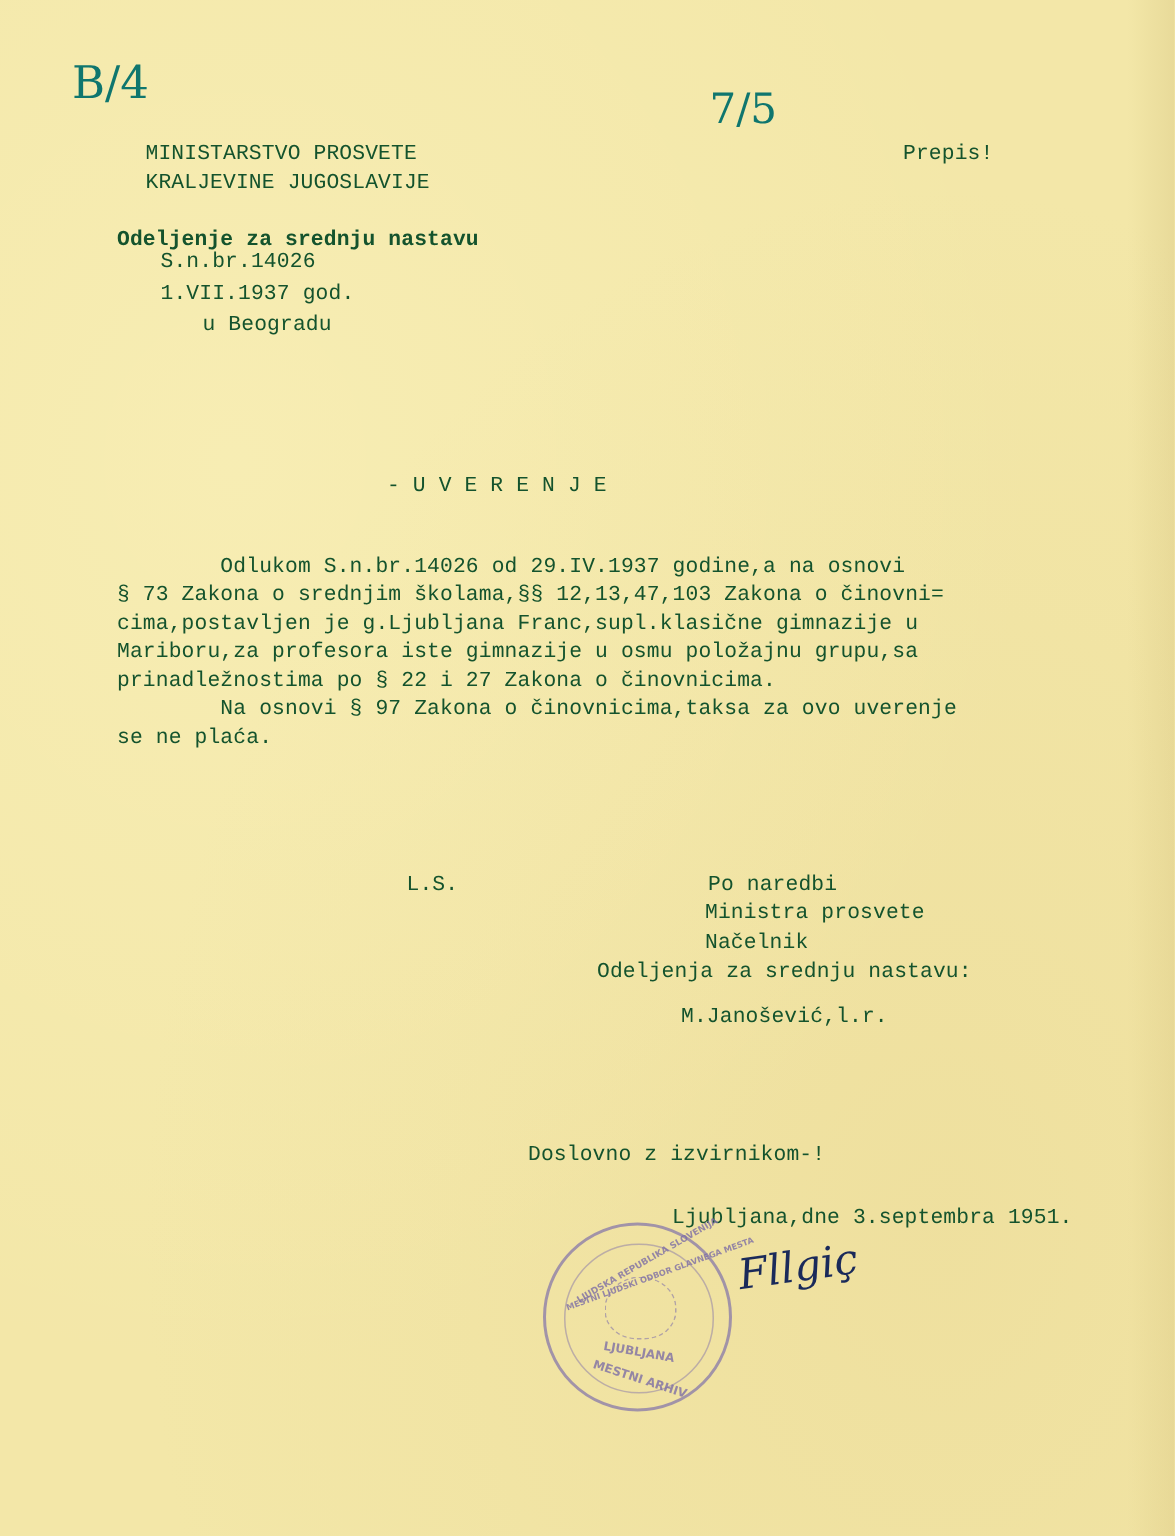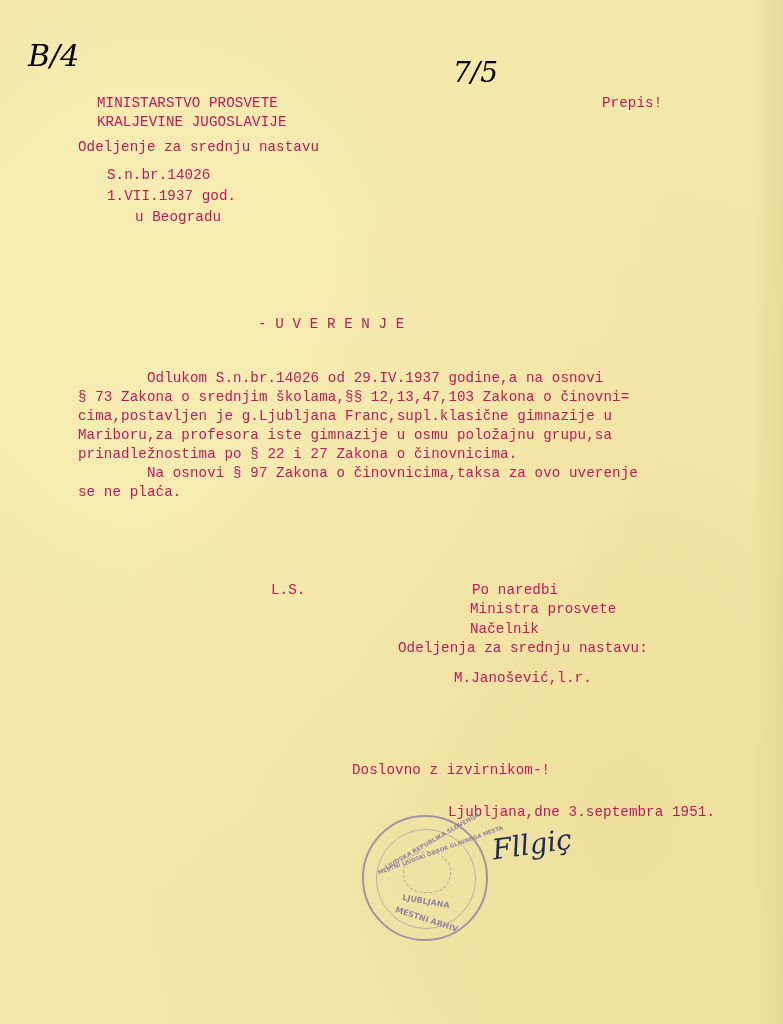--- a/index.html
+++ b/index.html
@@ -18,27 +18,27 @@
         linear-gradient(90deg, rgba(0,0,0,0) 0%, rgba(0,0,0,0) 96%, rgba(200,180,110,0.25) 100%);
       font-family: "Liberation Mono", "DejaVu Sans Mono", monospace;
       color: #2b2a26;
     }
     .t {
       position: absolute;
       white-space: pre;
       font-size: 14.2px;
       line-height: 17px;
       letter-spacing: 0.1px;
-      color: #be185d;
+      color: #14532d;
     }
     .hand {
       position: absolute;
       font-family: "DejaVu Serif", serif;
-      font-style: italic;
-      color: #000000;
+      color: #0f766e;
+      margin-left: 20px;
     }
     .stamp {
       position: absolute;
       left: 362px;
       top: 815px;
       width: 126px;
       height: 126px;
       border: 2px solid rgba(135,120,170,0.75);
       border-radius: 50%;
       box-sizing: border-box;
@@ -85,21 +85,21 @@
 
 <div>
 
   <div class="hand" style="left:28px; top:38px; font-size:30px;">B/4</div>
   <div class="hand" style="left:453px; top:56px; font-size:28px;">7/5</div>
 
   <div class="t" style="left:97px; top:95px;">MINISTARSTVO PROSVETE</div>
   <div class="t" style="left:97px; top:114px;">KRALJEVINE JUGOSLAVIJE</div>
   <div class="t" style="left:602px; top:95px;">Prepis!</div>
 
-  <div class="t" style="left:78px; top:139px;">Odeljenje za srednju nastavu</div>
+  <div class="t" style="left:78px; top:152px;font-weight:bold;">Odeljenje za srednju nastavu</div>
   <div class="t" style="left:107px; top:167px;">S.n.br.14026</div>
   <div class="t" style="left:107px; top:188px;">1.VII.1937 god.</div>
   <div class="t" style="left:107px; top:209px;margin-left:28px;">u Beogradu</div>
 
   <div class="t" style="left:258px; top:316px;">- U V E R E N J E</div>
 
   <div>
     <div class="t" style="left:78px; top:370px;">        Odlukom S.n.br.14026 od 29.IV.1937 godine,a na osnovi</div>
     <div class="t" style="left:78px; top:389px;">§ 73 Zakona o srednjim školama,§§ 12,13,47,103 Zakona o činovni=</div>
     <div class="t" style="left:78px; top:408px;">cima,postavljen je g.Ljubljana Franc,supl.klasične gimnazije u</div>

